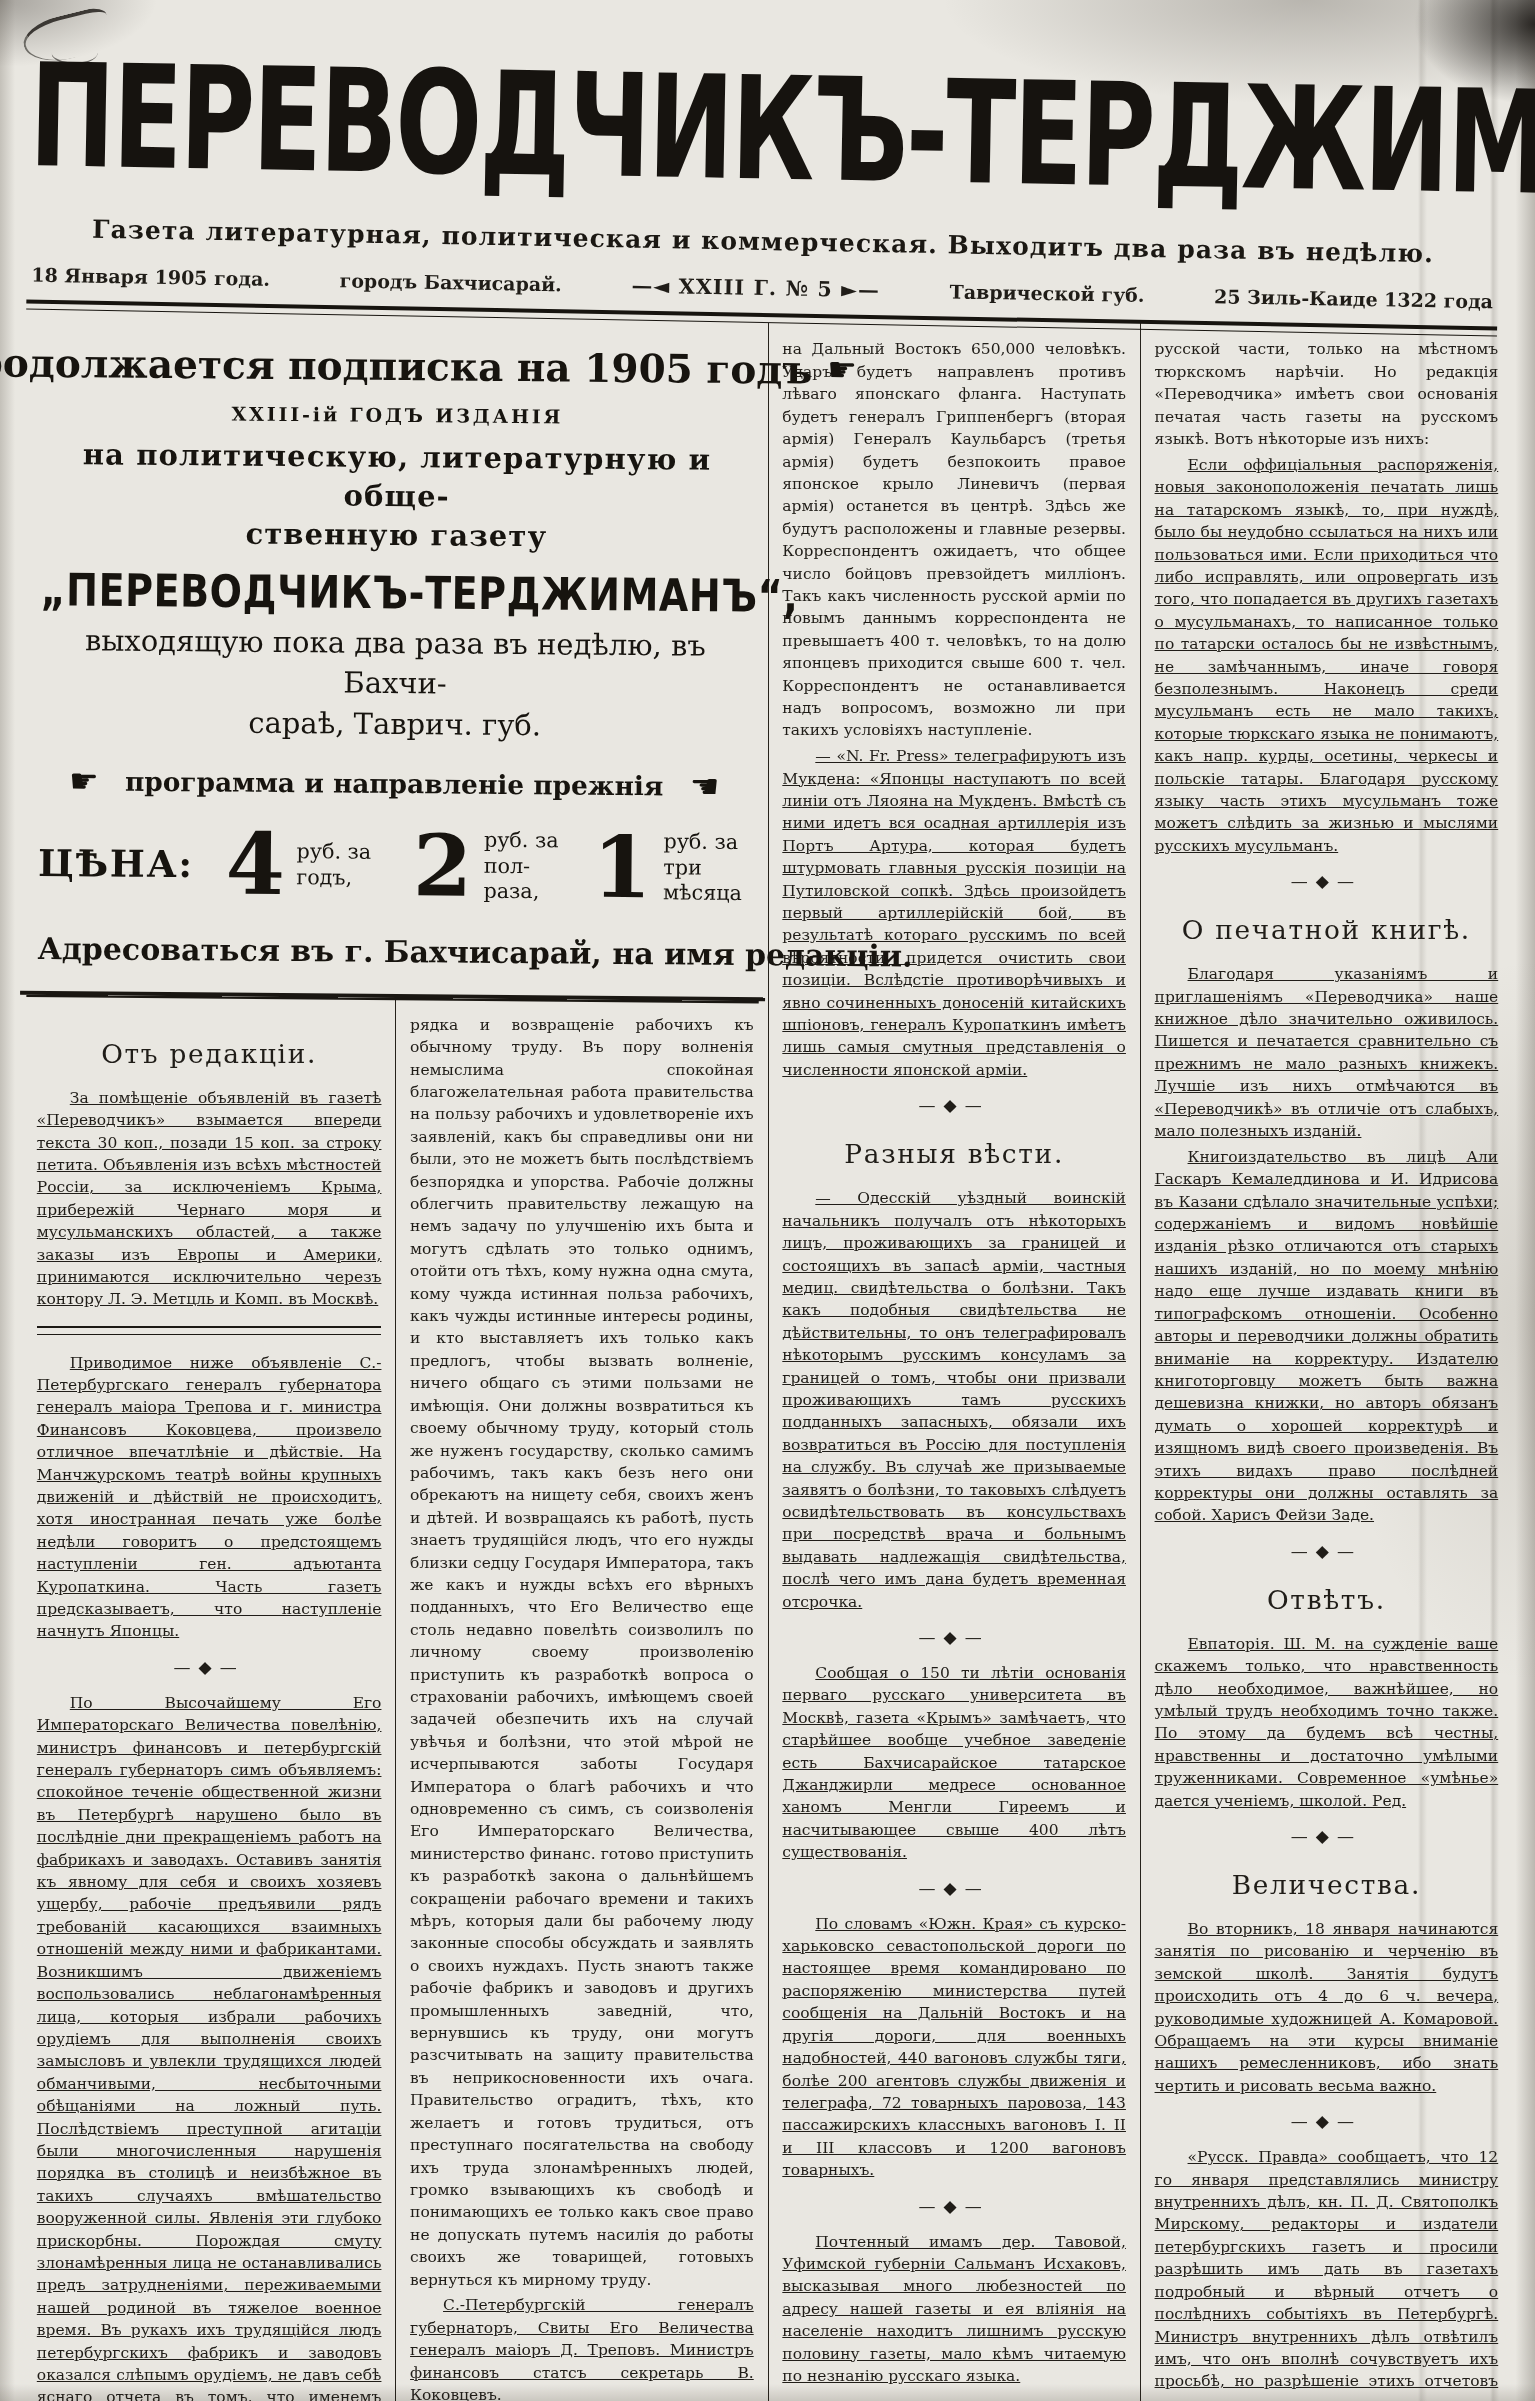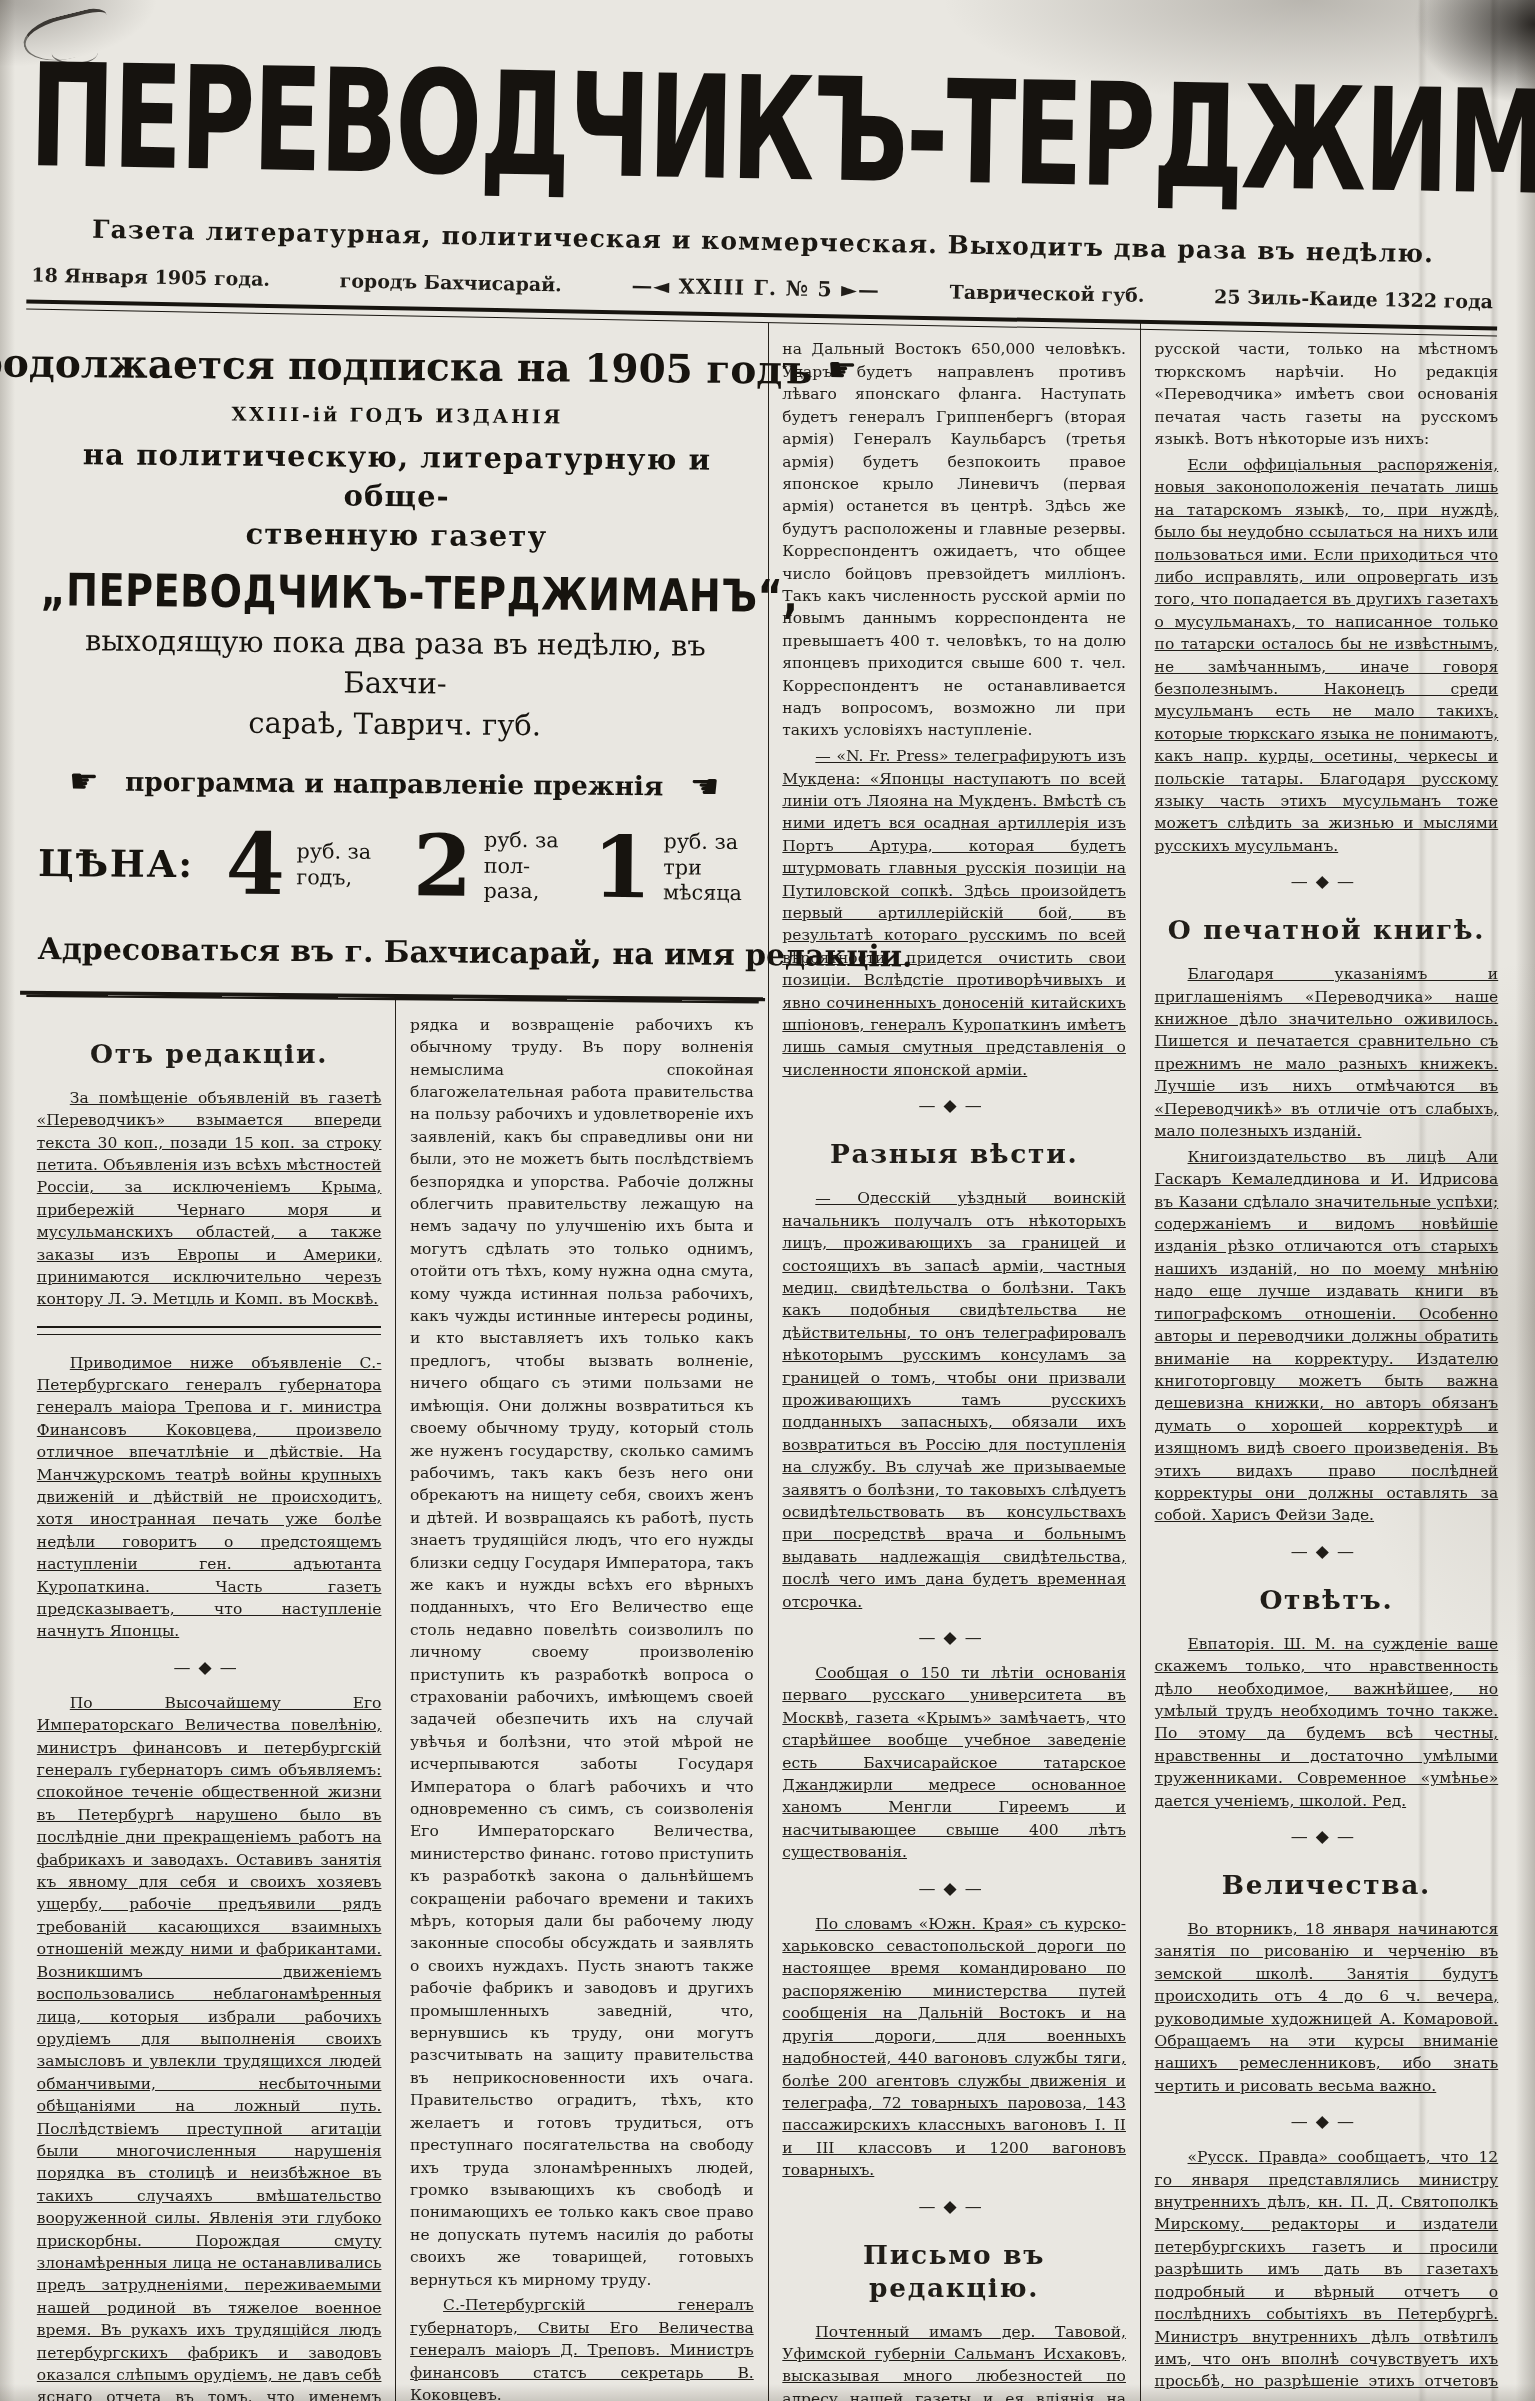--- a/index.html
+++ b/index.html
@@ -65,21 +65,21 @@
     font-size:26.4px;font-weight:bold;margin-top:23px;}
   .manicule{font-family:"DejaVu Sans", sans-serif;font-size:33px;line-height:1;}
   .ad-prices{display:flex;justify-content:center;align-items:center;gap:17px;margin-top:26.4px;}
   .price-label{font-size:37px;font-weight:bold;letter-spacing:1.7px;margin-right:15px;}
   .price-group{display:flex;align-items:center;gap:11.5px;}
   .price-num{font-size:85px;font-weight:bold;line-height:.85;}
   .price-unit{font-size:20.7px;font-weight:normal;white-space:pre-line;line-height:1.25;text-align:left;}
   .ad-address{text-align:center;font-size:30px;font-weight:bold;margin-top:30px;white-space:nowrap;}
 
   
-  .blk-heading{text-indent:0;text-align:center;font-weight:bold;font-size:26.4px;
+  .blk-heading{text-indent:0;text-align:center;font-weight:normal;font-size:26.4px;
     letter-spacing:1.7px;line-height:1.25;margin:23px 0 17px;}
   .blk-para{text-indent:33px;margin:0 0 3.4px;text-decoration:underline;}
   .blk-cont{text-indent:0;margin:0 0 3.4px;}
   .blk-divider{text-indent:0;text-align:center;font-size:17px;letter-spacing:8px;margin:16px 0;line-height:1;}
   .blk-rule{height:5.7px;border-top:2.9px solid #1c1914;border-bottom:1.7px solid #1c1914;margin:15px 0 17px;}
 </style>
 </head>
 <body>
 
 <div class="page">
@@ -153,21 +153,20 @@
         <div class="blk blk-cont">на Дальный Востокъ 650,000 человѣкъ. Ударъ будетъ направленъ противъ лѣваго японскаго фланга. Наступать будетъ генералъ Гриппенбергъ (вторая армія) Генералъ Каульбарсъ (третья армія) будетъ безпокоить правое японское крыло Линевичъ (первая армія) останется въ центрѣ. Здѣсь же будутъ расположены и главные резервы. Корреспондентъ ожидаетъ, что общее число бойцовъ превзойдетъ милліонъ. Такъ какъ численность русской арміи по новымъ даннымъ корреспондента не превышаетъ 400 т. человѣкъ, то на долю японцевъ приходится свыше 600 т. чел. Корреспондентъ не останавливается надъ вопросомъ, возможно ли при такихъ условіяхъ наступленіе.</div>
         <div class="blk blk-para">— «N. Fr. Press» телеграфируютъ изъ Мукдена: «Японцы наступаютъ по всей линіи отъ Ляояна на Мукденъ. Вмѣстѣ съ ними идетъ вся осадная артиллерія изъ Портъ Артура, которая будетъ штурмовать главныя русскія позиціи на Путиловской сопкѣ. Здѣсь произойдетъ первый артиллерійскій бой, въ результатѣ котораго русскимъ по всей вѣроятности, придется очистить свои позиціи. Вслѣдстіе противорѣчивыхъ и явно сочиненныхъ доносеній китайскихъ шпіоновъ, генералъ Куропаткинъ имѣетъ лишь самыя смутныя представленія о численности японской арміи.</div>
         <div class="blk blk-divider">—◆—</div>
         <div class="blk blk-heading">Разныя вѣсти.</div>
         <div class="blk blk-para">— Одесскій уѣздный воинскій начальникъ получалъ отъ нѣкоторыхъ лицъ, проживающихъ за границей и состоящихъ въ запасѣ арміи, частныя медиц. свидѣтельства о болѣзни. Такъ какъ подобныя свидѣтельства не дѣйствительны, то онъ телеграфировалъ нѣкоторымъ русскимъ консуламъ за границей о томъ, чтобы они призвали проживающихъ тамъ русскихъ подданныхъ запасныхъ, обязали ихъ возвратиться въ Россію для поступленія на службу. Въ случаѣ же призываемые заявятъ о болѣзни, то таковыхъ слѣдуетъ освидѣтельствовать въ консульствахъ при посредствѣ врача и больнымъ выдавать надлежащія свидѣтельства, послѣ чего имъ дана будетъ временная отсрочка.</div>
         <div class="blk blk-divider">—◆—</div>
         <div class="blk blk-para">Сообщая о 150 ти лѣтіи основанія перваго русскаго университета въ Москвѣ, газета «Крымъ» замѣчаетъ, что старѣйшее вообще учебное заведеніе есть Бахчисарайское татарское Джанджирли медресе основанное ханомъ Менгли Гиреемъ и насчитывающее свыше 400 лѣтъ существованія.</div>
         <div class="blk blk-divider">—◆—</div>
         <div class="blk blk-para">По словамъ «Южн. Края» съ курско-харьковско севастопольской дороги по настоящее время командировано по распоряженію министерства путей сообщенія на Дальній Востокъ и на другія дороги, для военныхъ надобностей, 440 вагоновъ службы тяги, болѣе 200 агентовъ службы движенія и телеграфа, 72 товарныхъ паровоза, 143 пассажирскихъ классныхъ вагоновъ I. II и III классовъ и 1200 вагоновъ товарныхъ.</div>
         <div class="blk blk-divider">—◆—</div>
-        <div class="blk blk-heading">Письмо въ редакцію.</div>
         <div class="blk blk-para">Почтенный имамъ дер. Тавовой, Уфимской губерніи Сальманъ Исхаковъ, высказывая много любезностей по адресу нашей газеты и ея вліянія на населеніе находитъ лишнимъ русскую половину газеты, мало кѣмъ читаемую по незнанію русскаго языка.</div>
       </section>
     <section class="colpad col-d">
         <div class="blk blk-cont">русской части, только на мѣстномъ тюркскомъ нарѣчіи. Но редакція «Переводчика» имѣетъ свои основанія печатая часть газеты на русскомъ языкѣ. Вотъ нѣкоторые изъ нихъ:</div>
         <div class="blk blk-para">Если оффиціальныя распоряженія, новыя законоположенія печатать лишь на татарскомъ языкѣ, то, при нуждѣ, было бы неудобно ссылаться на нихъ или пользоваться ими. Если приходиться что либо исправлять, или опровергать изъ того, что попадается въ другихъ газетахъ о мусульманахъ, то написанное только по татарски осталось бы не извѣстнымъ, не замѣчаннымъ, иначе говоря безполезнымъ. Наконецъ среди мусульманъ есть не мало такихъ, которые тюркскаго языка не понимаютъ, какъ напр. курды, осетины, черкесы и польскіе татары. Благодаря русскому языку часть этихъ мусульманъ тоже можетъ слѣдить за жизнью и мыслями русскихъ мусульманъ.</div>
         <div class="blk blk-divider">—◆—</div>
         <div class="blk blk-heading">О печатной книгѣ.</div>
         <div class="blk blk-para">Благодаря указаніямъ и приглашеніямъ «Переводчика» наше книжное дѣло значительно оживилось. Пишется и печатается сравнительно съ прежнимъ не мало разныхъ книжекъ. Лучшіе изъ нихъ отмѣчаются въ «Переводчикѣ» въ отличіе отъ слабыхъ, мало полезныхъ изданій.</div>
         <div class="blk blk-para">Книгоиздательство въ лицѣ Али Гаскаръ Кемаледдинова и И. Идрисова въ Казани сдѣлало значительные успѣхи; содержаніемъ и видомъ новѣйшіе изданія рѣзко отличаются отъ старыхъ нашихъ изданій, но по моему мнѣнію надо еще лучше издавать книги въ типографскомъ отношеніи. Особенно авторы и переводчики должны обратить вниманіе на корректуру. Издателю книготорговцу можетъ быть важна дешевизна книжки, но авторъ обязанъ думать о хорошей корректурѣ и изящномъ видѣ своего произведенія. Въ этихъ видахъ право послѣдней корректуры они должны оставлять за собой. Харисъ Фейзи Заде.</div>
         <div class="blk blk-divider">—◆—</div>

